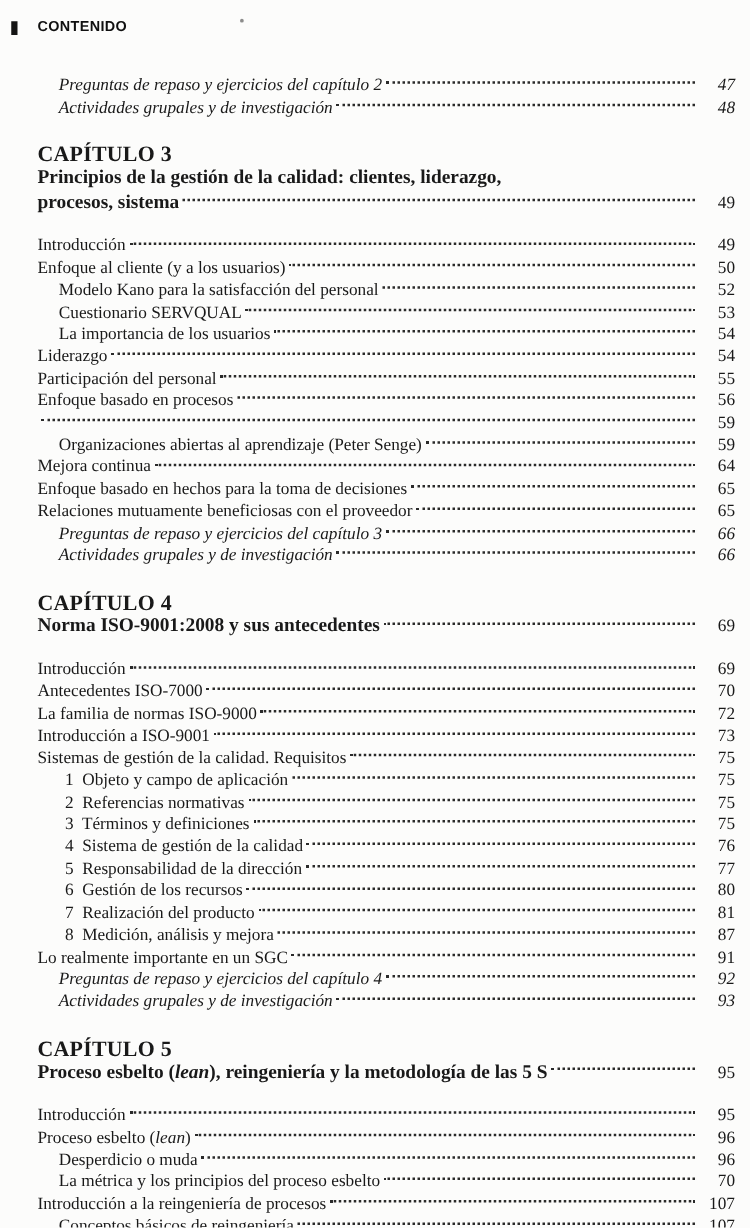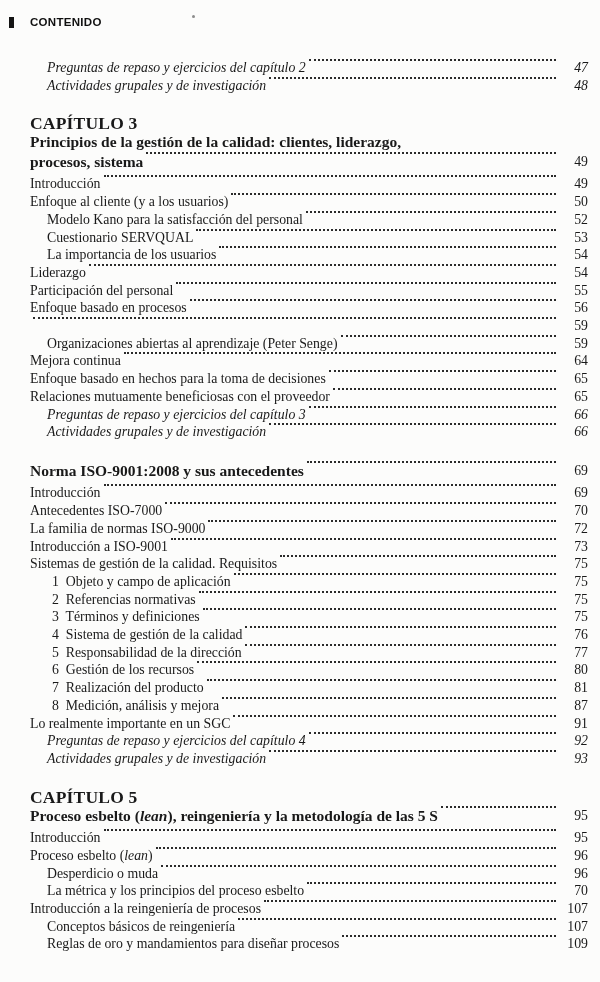--- a/index.html
+++ b/index.html
@@ -25,21 +25,21 @@
   .hdr .bar { width:5px; height:11px; background:#141414; margin-right:16px; }
 
   .artifact {
     position:absolute; left:192px; top:15px;
     width:3px; height:3px; border-radius:50%;
     background:#6f6f6f; opacity:.8;
   }
 
   
   .row {
-    display:flex; align-items:flex-start;
+    display:flex; align-items:center;
     line-height:17.7px; font-size:13.8px;
     white-space:nowrap;
   }
   .row .txt { flex:0 0 auto; }
   .row .leader {
     flex:1 1 auto; min-width:8px;
     border-bottom:2px dotted #2a2a2a;
     margin:0 6px 3.5px 3px;
   }
   .row .pnum { flex:0 0 26px; text-align:right; }
@@ -52,21 +52,21 @@
   .entries.loose { margin-top:30px; }
 
   .chapter { margin-top:20px; }
   .chap-label {
     font-weight:bold; font-size:17.5px; line-height:18px;
     letter-spacing:0.2px;
   }
   .title-row { font-weight:bold; font-size:15.5px; line-height:19.5px; }
   .title-row .pnum { font-weight:normal; font-size:13.8px; }
   .title-row .leader { margin-bottom:4px; }
-  .chapter .entries { margin-top:4px; }
+  .chapter .entries { margin-top:16px; }
 </style>
 </head>
 <body>
 
 <div class="page">
   <div class="hdr">
     <span class="bar"></span>
     <span>CONTENIDO</span>
   </div>
   <span class="artifact"></span>
@@ -164,20 +164,21 @@
             <span class="pnum">66</span>
           </div>
           <div class="row ind1 ital">
             <span class="txt">Actividades grupales y de investigación</span>
             <span class="leader"></span>
             <span class="pnum">66</span>
           </div>
         </div>
       </section>
       <section class="chapter">
+        <div class="chap-label">CAPÍTULO 4</div>
         <div class="row title-row">
           <span class="txt">Norma ISO-9001:2008 y sus antecedentes</span>
           <span class="leader"></span>
           <span class="pnum">69</span>
         </div>
         <div class="entries">
           <div class="row">
             <span class="txt">Introducción</span>
             <span class="leader"></span>
             <span class="pnum">69</span>

